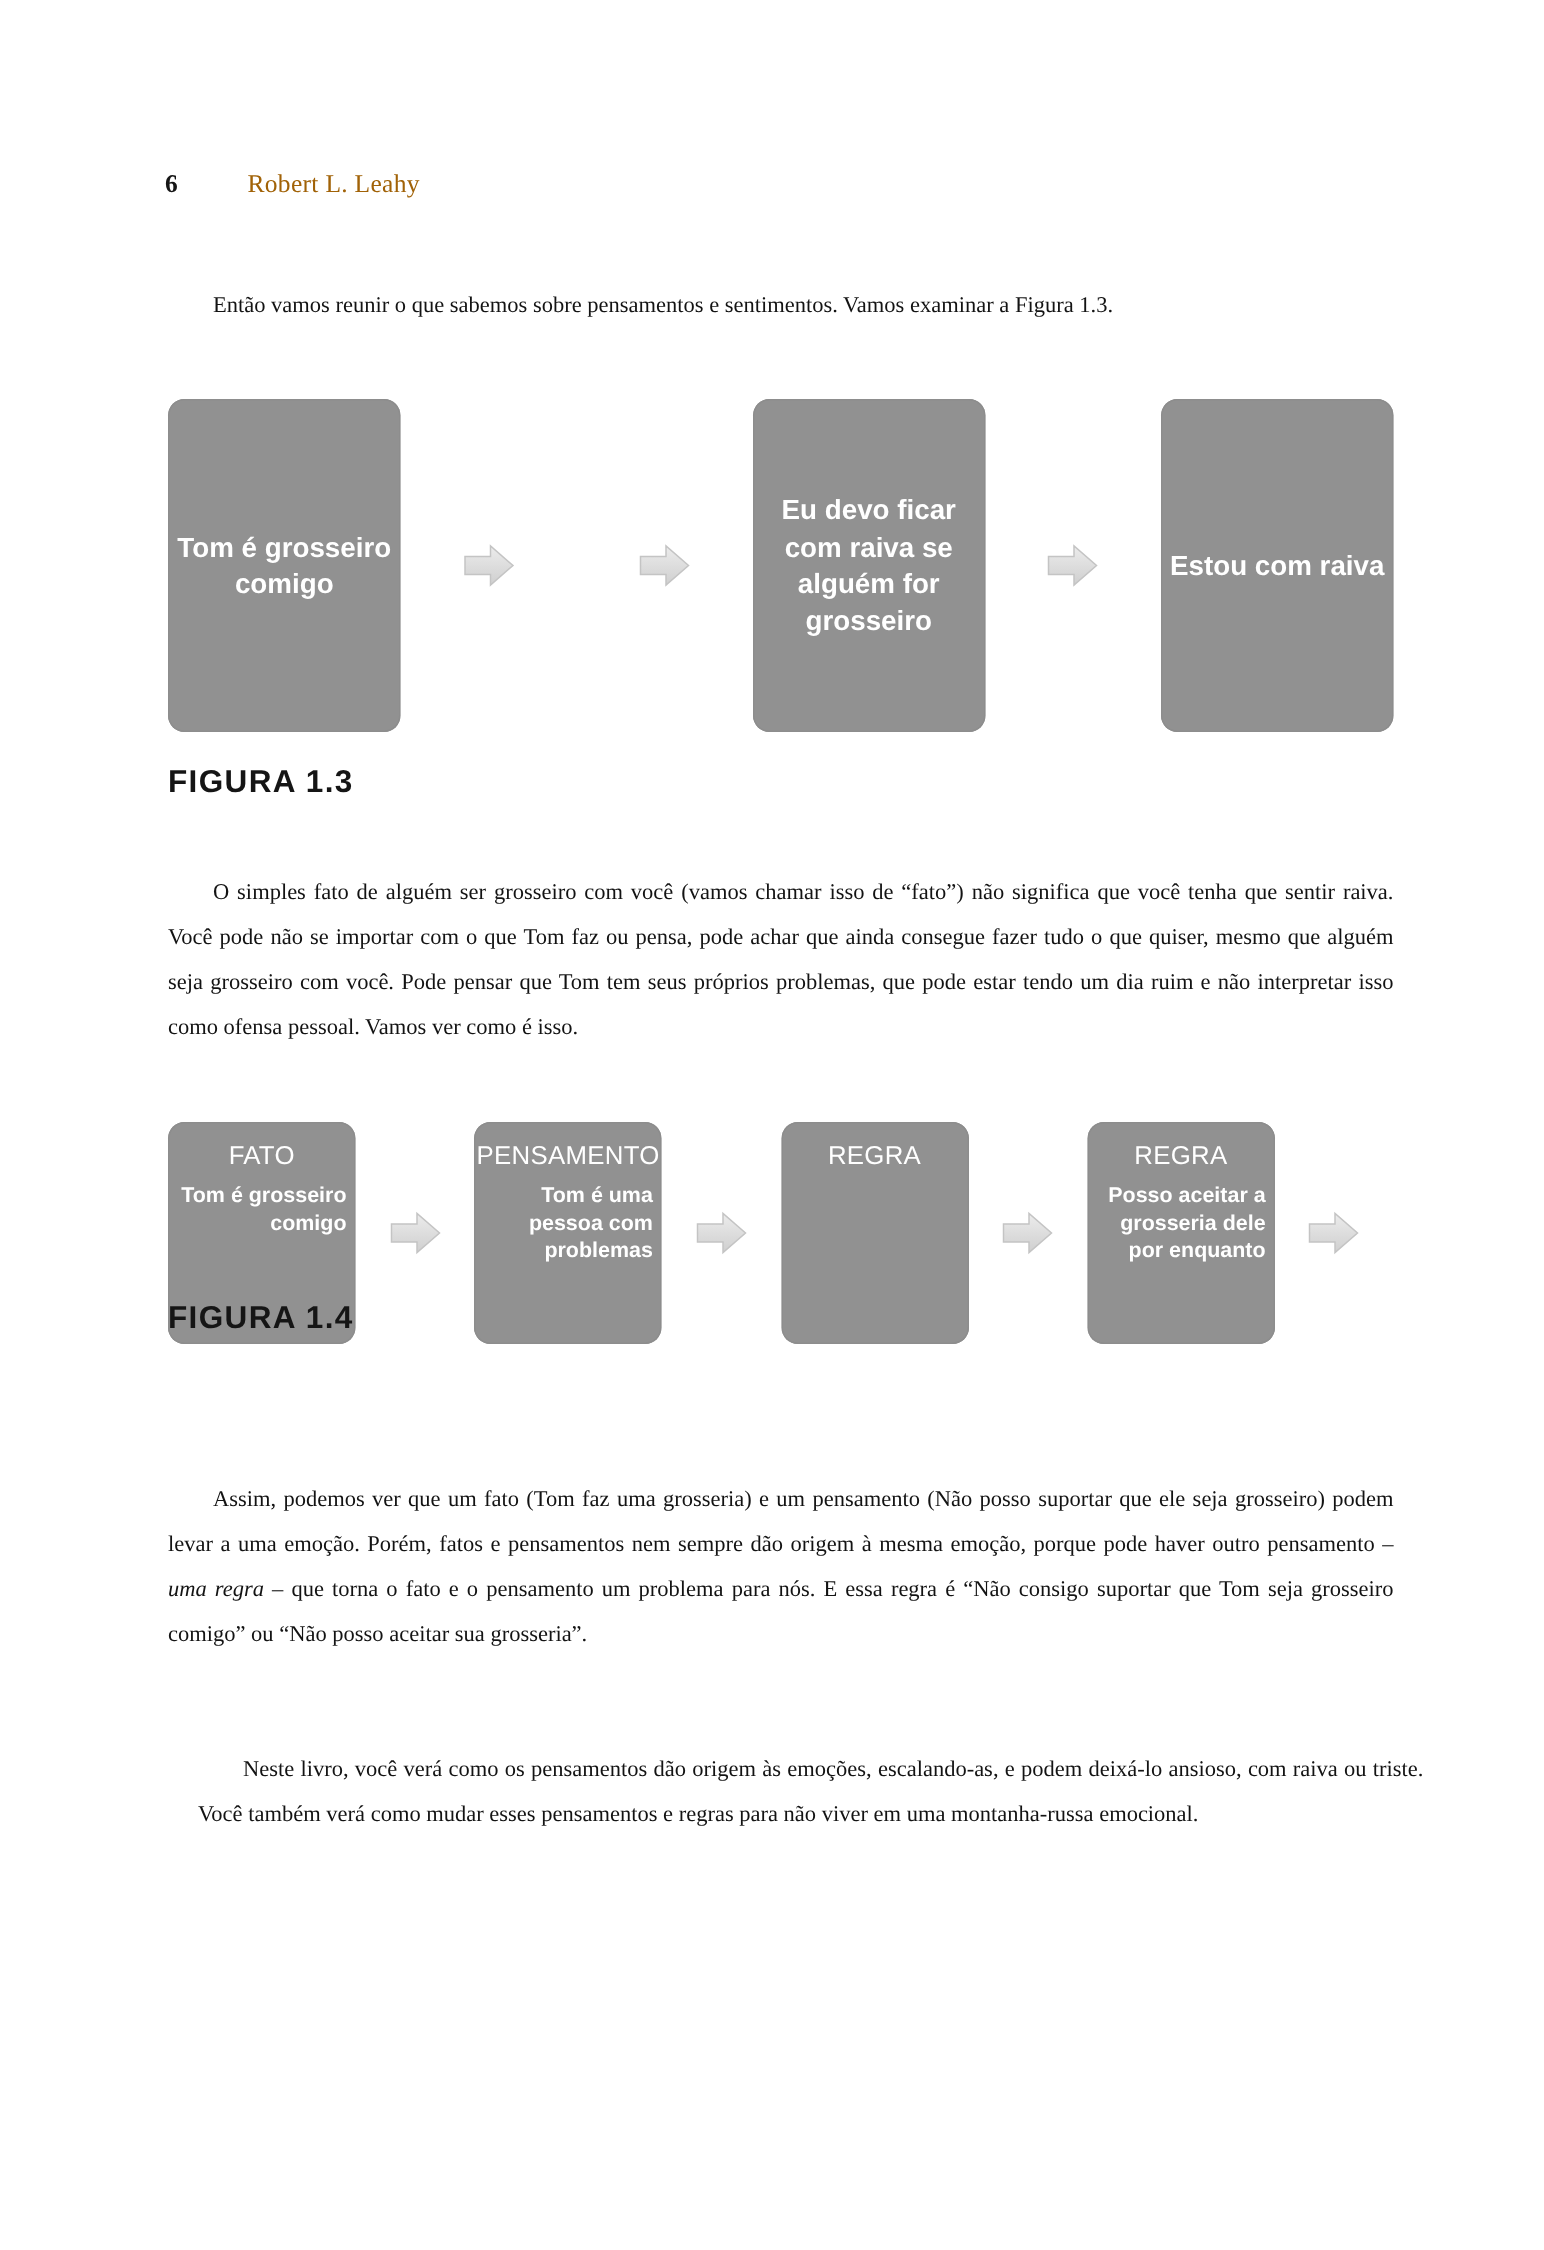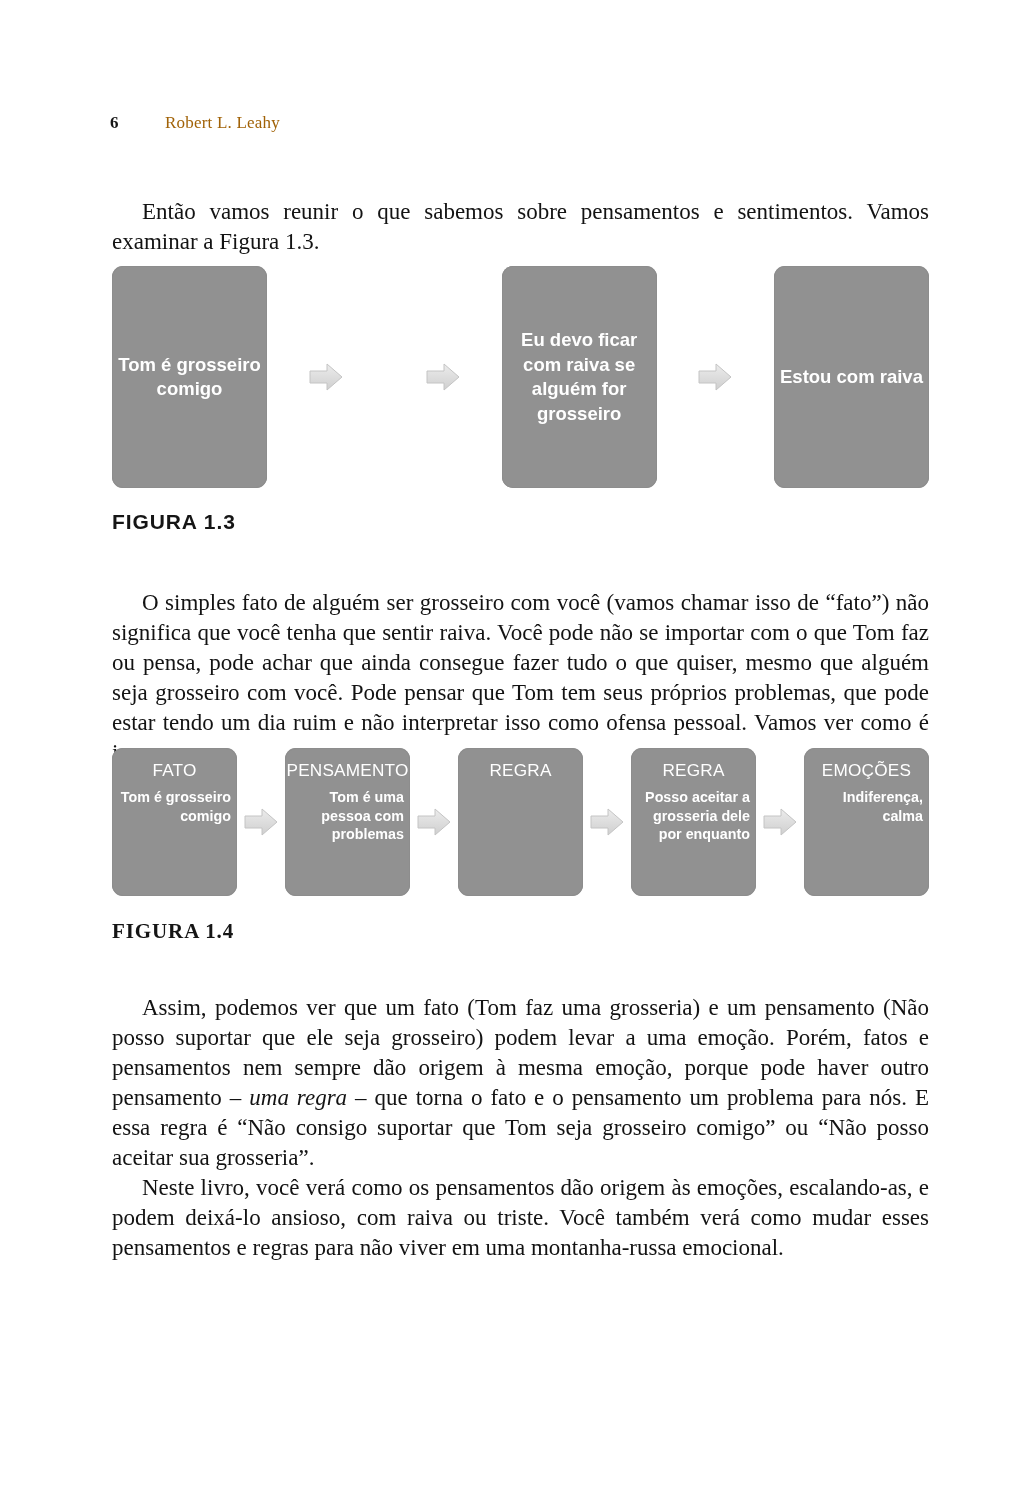--- a/index.html
+++ b/index.html
@@ -46,38 +46,38 @@
     color: #a16207;
     letter-spacing: 0.2px;
   }
 
   
   .body-text {
     position: absolute;
     left: 112px;
     width: 817px;
     font-family: "Liberation Serif", serif;
-    font-size: 23px;
+    font-size: 15px;
     line-height: 30.1px;
     text-align: justify;
     text-justify: inter-word;
     color: #131313;
     hyphens: manual;
   }
   .body-text .indent {
     display: inline-block;
     width: 30px;
   }
   .body-text em {
   }
 
   #para-intro  { top: 174px; }
   #para-two    { top: 565px; }
   #para-three  { top: 970px; }
-  #para-four   { top: 1150px; }
+  #para-four   { top: 1150px; margin-left: 20px; }
 
   
   .figure {
     position: absolute;
     left: 112px;
   }
   #figure-13 { top: 266px; width: 817px; height: 222px; }
   #figure-14 { top: 748px; width: 817px; height: 148px; }
 
   .flow {
@@ -157,21 +157,21 @@
   .figure-caption {
     position: absolute;
     left: 112px;
     font-family: "Liberation Sans", sans-serif;
     font-size: 21px;
     font-weight: bold;
     letter-spacing: 0.9px;
     color: #151515;
   }
   #caption-13 { top: 510px; }
-  #caption-14 { top: 919px; font-family: Liberation Serif, serif; }
+  #caption-14 { top: 867px; }
 </style>
 </head>
 <body>
 
 <div class="page">
 
   <div class="running-head">
     <span class="folio">6</span>
     <span class="author-name">Robert L. Leahy</span>
   </div>
@@ -300,24 +300,20 @@
           <defs>
             <linearGradient id="agrad14d" x1="0" y1="0" x2="0" y2="1">
               <stop offset="0%" stop-color="#ececec"></stop>
               <stop offset="100%" stop-color="#cfcfcf"></stop>
             </linearGradient>
           </defs>
           <polygon points="1,9 18,9 18,2 33,15 18,28 18,21 1,21" fill="url(#agrad14d)" stroke="#c4c4c4" stroke-width="1"></polygon>
         </svg>
       </div>
 
-      <div class="flow-box">
-        <span class="box-heading">EMOÇÕES</span>
-        <span class="box-body">Indiferença, calma</span>
-      </div>
 
     </div>
   </div>
 
   <div class="figure-caption" id="caption-14">FIGURA 1.4</div>
 
   <p class="body-text" id="para-three"><span class="indent"></span><span>Assim, podemos ver que um fato (Tom faz uma grosseria) e um pensamento (Não posso suportar que ele seja grosseiro) podem levar a uma emoção. Porém, fatos e pensamentos nem sempre dão origem à mesma emoção, porque pode haver outro pensamento – </span><em>uma regra</em><span> – que torna o fato e o pensamento um problema para nós. E essa regra é “Não consigo suportar que Tom seja grosseiro comigo” ou “Não posso aceitar sua grosseria”.</span></p>
 
   <p class="body-text" id="para-four"><span class="indent"></span><span>Neste livro, você verá como os pensamentos dão origem às emoções, escalando-as, e podem deixá-lo ansioso, com raiva ou triste. Você também verá como mudar esses pensamentos e regras para não viver em uma montanha-russa emocional.</span></p>
 

